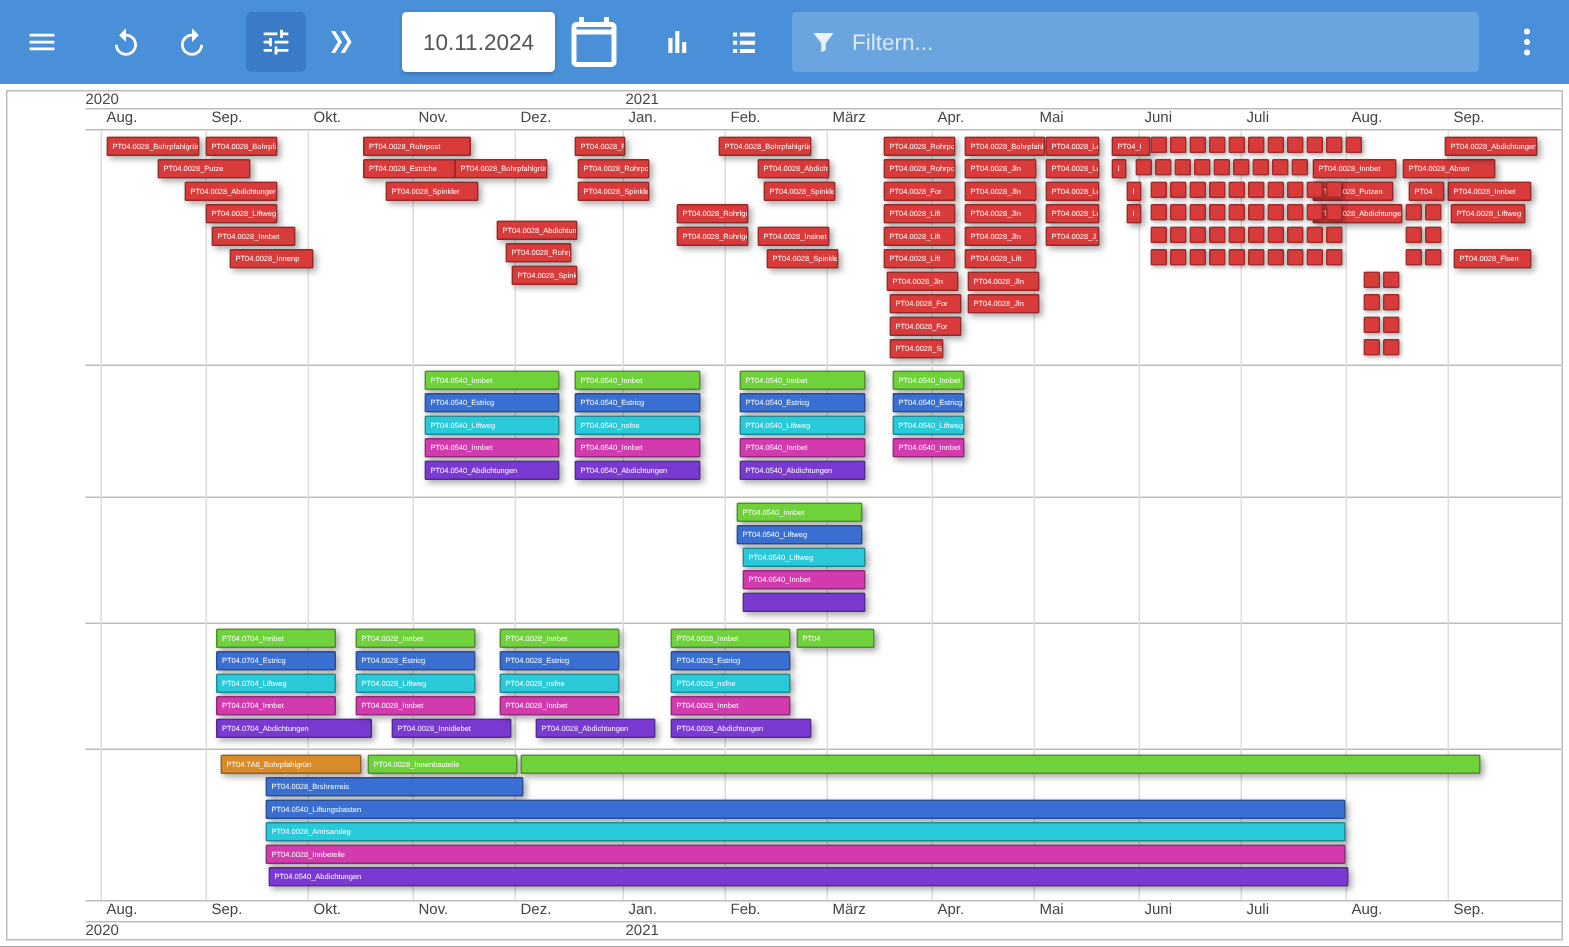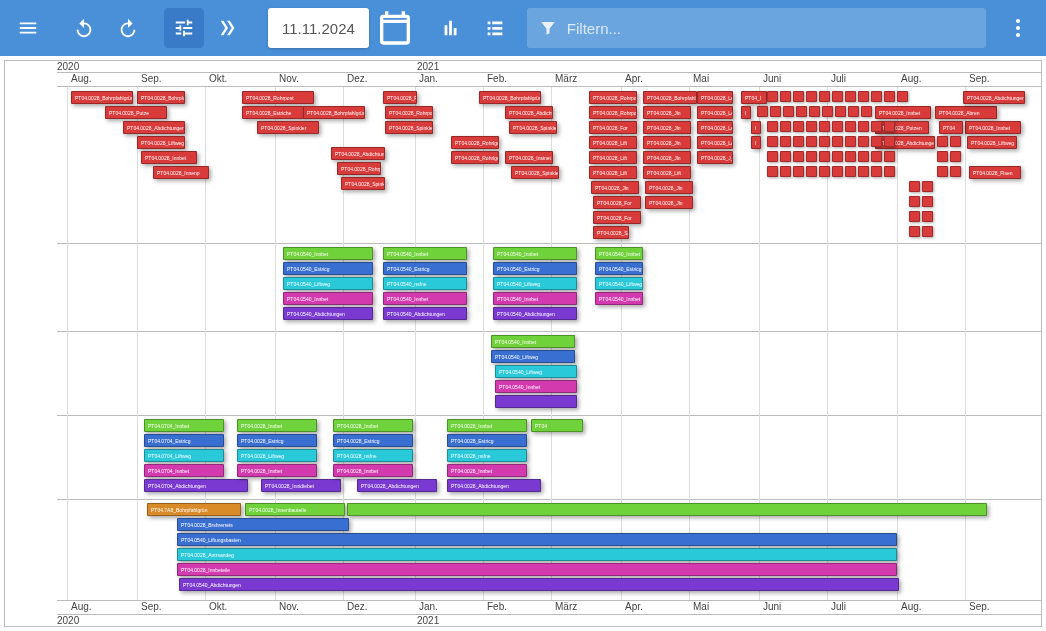--- a/index.html
+++ b/index.html
@@ -78,21 +78,21 @@
           <path d="M3 17v2h6v-2H3zM3 5v2h10V5H3zm10 16v-2h8v-2h-8v-2h-2v6h2zM7 9v2H3v2h4v2h2V9H7zm14 4v-2H11v2h10zm-6-4h2V7h4V5h-4V3h-2v6z"></path>
         </svg>
     </div>
     <div class="tb-btn">
       <svg viewBox="0 0 24 24">
           <path d="M4 4l5 8-5 8h3l5-8-5-8H4zm7 0l5 8-5 8h3l5-8-5-8h-3z"></path>
         </svg>
     </div>
     <div class="tb-sep"></div>
     <div class="date-box">
-      <span>11.11.2024</span>
+      <span>10.11.2024</span>
     </div>
     <div class="date-cal-btn">
       <svg viewBox="0 0 24 24">
           <path fill="#fff" d="M19 4h-1V2h-2v2H8V2H6v2H5a2 2 0 00-2 2v14a2 2 0 002 2h14a2 2 0 002-2V6a2 2 0 00-2-2zm0 16H5V9h14v11zM5 7V6h14v1H5z"></path>
         </svg>
     </div>
     <div class="tb-sep"></div>
     <div class="tb-btn">
       <svg viewBox="0 0 24 24">
           <path d="M5 9h3v11H5V9zm5-5h3v16h-3V4zm5 8h3v8h-3v-8z"></path>

